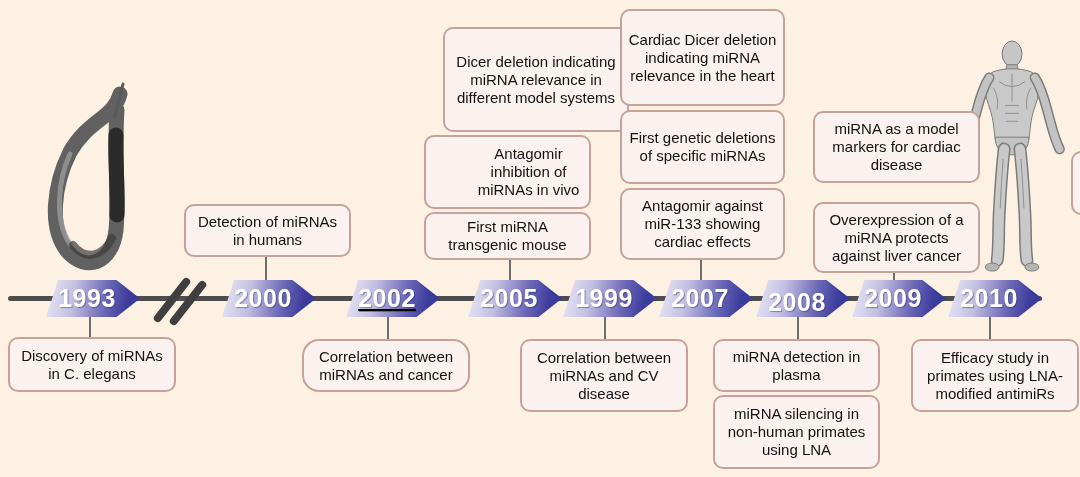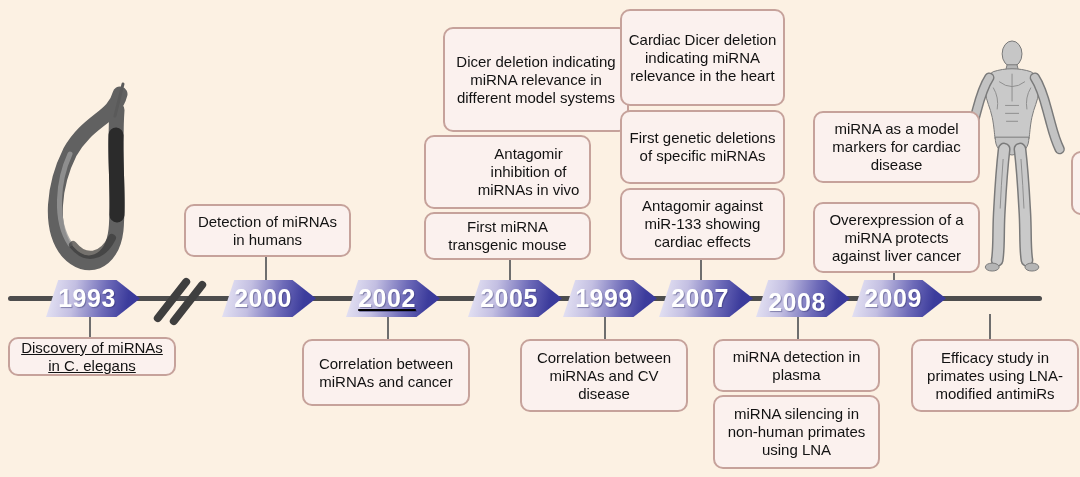--- a/index.html
+++ b/index.html
@@ -119,24 +119,24 @@
     <span>Antagomir against miR-133 showing cardiac effects</span>
   </div>
 
   <div class="note" style="left:813px;top:111px;width:167px;height:72px;">
     <span>miRNA as a model markers for cardiac disease</span>
   </div>
   <div class="note" style="left:813px;top:202px;width:167px;height:71px;">
     <span>Overexpression of a miRNA protects against liver cancer</span>
   </div>
 
-  <div class="note" style="left:8px;top:337px;width:168px;height:39px;text-decoration:underline;">
+  <div class="note" style="left:8px;top:337px;width:168px;height:55px;">
     <span>Discovery of miRNAs in C. elegans</span>
   </div>
-  <div class="note" style="left:302px;top:339px;width:168px;height:67px;">
+  <div class="note" style="left:302px;top:339px;width:168px;height:53px;border-radius:17px;">
     <span>Correlation between miRNAs and cancer</span>
   </div>
   <div class="note" style="left:520px;top:339px;width:168px;height:73px;">
     <span>Correlation between miRNAs and CV disease</span>
   </div>
   <div class="note" style="left:713px;top:339px;width:167px;height:53px;">
     <span>miRNA detection in plasma</span>
   </div>
   <div class="note" style="left:713px;top:395px;width:167px;height:74px;">
     <span>miRNA silencing in non-human primates using LNA</span>
@@ -163,14 +163,17 @@
     </div>
   <div class="year-arrow" style="left:659px;">
       <span>2007</span>
     </div>
   <div class="year-arrow" style="left:756px;align-items:flex-end;">
       <span>2008</span>
     </div>
   <div class="year-arrow" style="left:852px;">
       <span>2009</span>
     </div>
+  <div class="year-arrow" style="left:948px;">
+      <span>2010</span>
+    </div>
 
 </div>
 
 </body></html>

